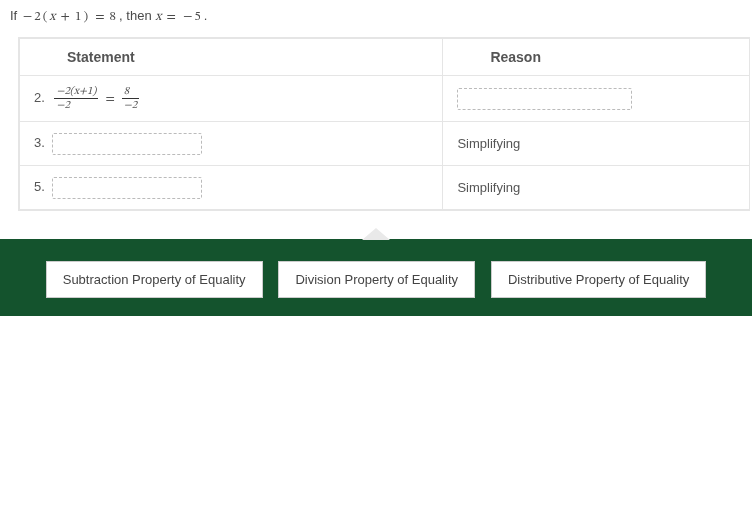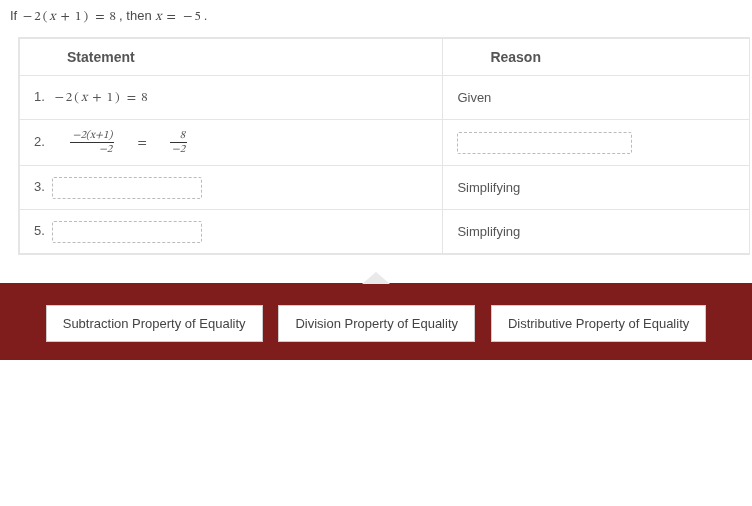--- a/index.html
+++ b/index.html
@@ -73,21 +73,21 @@
       height: 0;
       border-left: 14px solid transparent;
       border-right: 14px solid transparent;
       border-bottom: 12px solid #e9e9e9;
       position: absolute;
       top: -11px;
       left: 50%;
       transform: translateX(-50%);
     }
     .answer-bank {
-      background: #7f1d1d;
+      background: #14532d;
       padding: 22px 20px 18px 20px;
       text-align: center;
     }
     .answer-row {
       margin-bottom: 14px;
     }
     .answer-row:last-child {
       margin-bottom: 0;
     }
     .answer-chip {
@@ -109,24 +109,24 @@
     .math .op {
       font-style: normal;
       padding: 0 2px;
     }
     .math .num {
       font-style: normal;
     }
     .frac {
       display: inline-block;
       vertical-align: middle;
-      text-align: right;
+      text-align: left;
       font-size: 11px;
       line-height: 1;
-      margin: 0 18px;
+      margin: 0 2px;
     }
     .frac .fn { display: block; padding: 0 2px 1px 2px; }
     .frac .fd { display: block; border-top: 1px solid #333; padding: 1px 2px 0 2px; }
     .row-num {
       font-style: normal;
       margin-right: 4px;
     }
   </style>
 </head>
 <body>
@@ -144,31 +144,20 @@
 <div class="proof-container">
   <table class="proof-table">
     <thead>
       <tr>
         <th class="col-statement">Statement</th>
         <th class="col-reason">Reason</th>
       </tr>
     </thead>
     <tbody>
 
-      <tr>
-        <td>
-          <span class="row-num">1.</span>
-          <span class="math">
-            <span class="op">−</span><span class="num">2</span><span class="op">(</span>x<span class="op"> + </span><span class="num">1</span><span class="op">)</span><span class="op"> = </span><span class="num">8</span>
-          </span>
-        </td>
-        <td>
-          <span>Given</span>
-        </td>
-      </tr>
 
       <tr>
         <td>
           <span class="row-num">2.</span>
           <span class="math">
             <span class="frac">
               <span class="fn">−2(x+1)</span>
               <span class="fd">−2</span>
             </span>
             <span class="op"> = </span>

